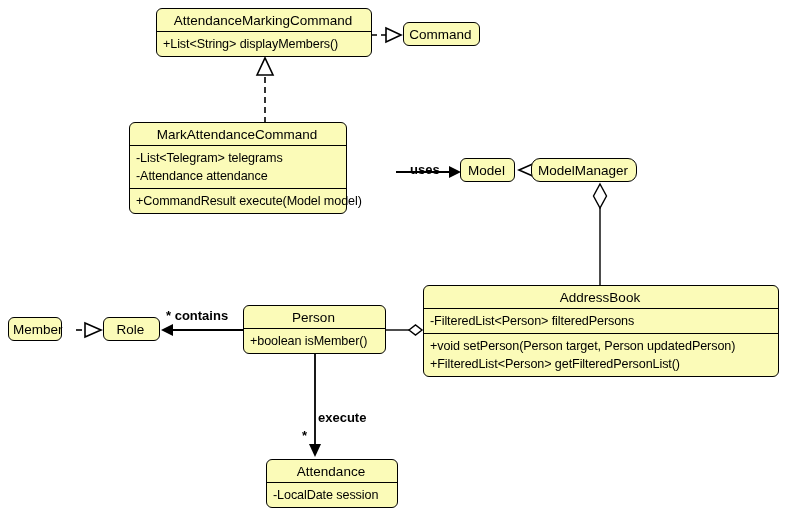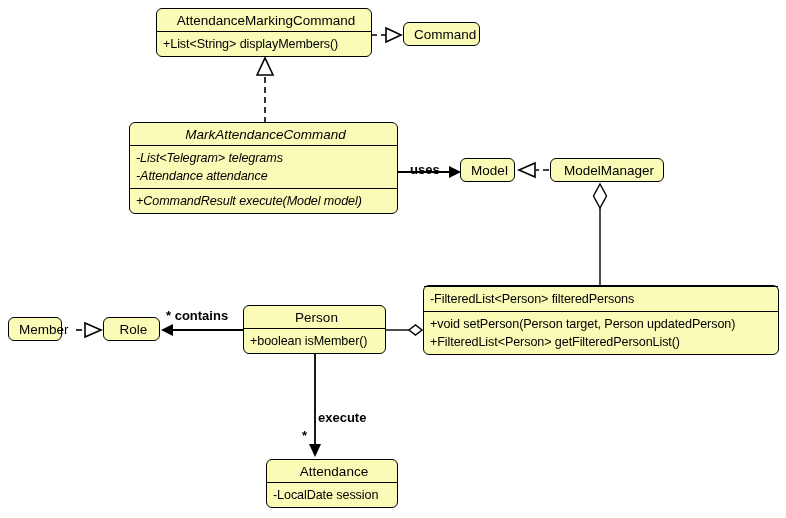--- a/index.html
+++ b/index.html
@@ -6,21 +6,21 @@
   #canvas{
     position:relative;width:786px;height:518px;background:#ffffff;
     font-family:"Liberation Sans",sans-serif;overflow:hidden;
   }
   #edges{position:absolute;left:0;top:0;width:786px;height:518px;z-index:1;}
   .cls{
     position:absolute;z-index:2;background:#fbfbb8;border:1.6px solid #000;
     border-radius:6px;box-sizing:border-box;color:#000;
   }
   .cls .title{
-    text-align:center;font-size:13.5px;padding:4px 6px 3px 10px;white-space:nowrap;
+    text-align:center;font-size:13.5px;padding:4px 6px 3px 4px;white-space:nowrap;
   }
   .cls .comp{border-top:1.6px solid #000;padding:3px 6px;}
   .cls .member{font-size:12.6px;white-space:nowrap;padding:2px 0;letter-spacing:-0.1px;}
   .edge-label{
     position:absolute;z-index:3;font-size:13px;font-weight:bold;color:#000;white-space:nowrap;
   }
 </style>
 </head>
 <body>
 
@@ -83,40 +83,41 @@
     <div class="title">AttendanceMarkingCommand</div>
     <div class="comp">
       <div class="member">+List&lt;String&gt; displayMembers()</div>
     </div>
   </div>
 
   <div class="cls" style="left:403px;top:22px;width:77px;">
     <div class="title">Command</div>
   </div>
 
-  <div class="cls" style="left:129px;top:122px;width:269px;font-style:italic;">
+  <div class="cls" style="left:129px;top:122px;width:218px;">
     <div class="title">MarkAttendanceCommand</div>
     <div class="comp">
       <div class="member">-List&lt;Telegram&gt; telegrams</div>
       <div class="member">-Attendance attendance</div>
     </div>
     <div class="comp">
       <div class="member">+CommandResult execute(Model model)</div>
     </div>
   </div>
 
   <div class="cls" style="left:460px;top:158px;width:55px;">
     <div class="title">Model</div>
   </div>
 
-  <div class="cls" style="left:550px;top:158px;width:114px;">
+  <div class="cls" style="left:531px;top:158px;width:106px;border-radius:9px;">
     <div class="title">ModelManager</div>
   </div>
 
   <div class="cls" style="left:423px;top:285px;width:356px;">
+    <div class="title">AddressBook</div>
     <div class="comp">
       <div class="member">-FilteredList&lt;Person&gt; filteredPersons</div>
     </div>
     <div class="comp">
       <div class="member">+void setPerson(Person target, Person updatedPerson)</div>
       <div class="member">+FilteredList&lt;Person&gt; getFilteredPersonList()</div>
     </div>
   </div>
 
   <div class="cls" style="left:243px;top:305px;width:143px;">

